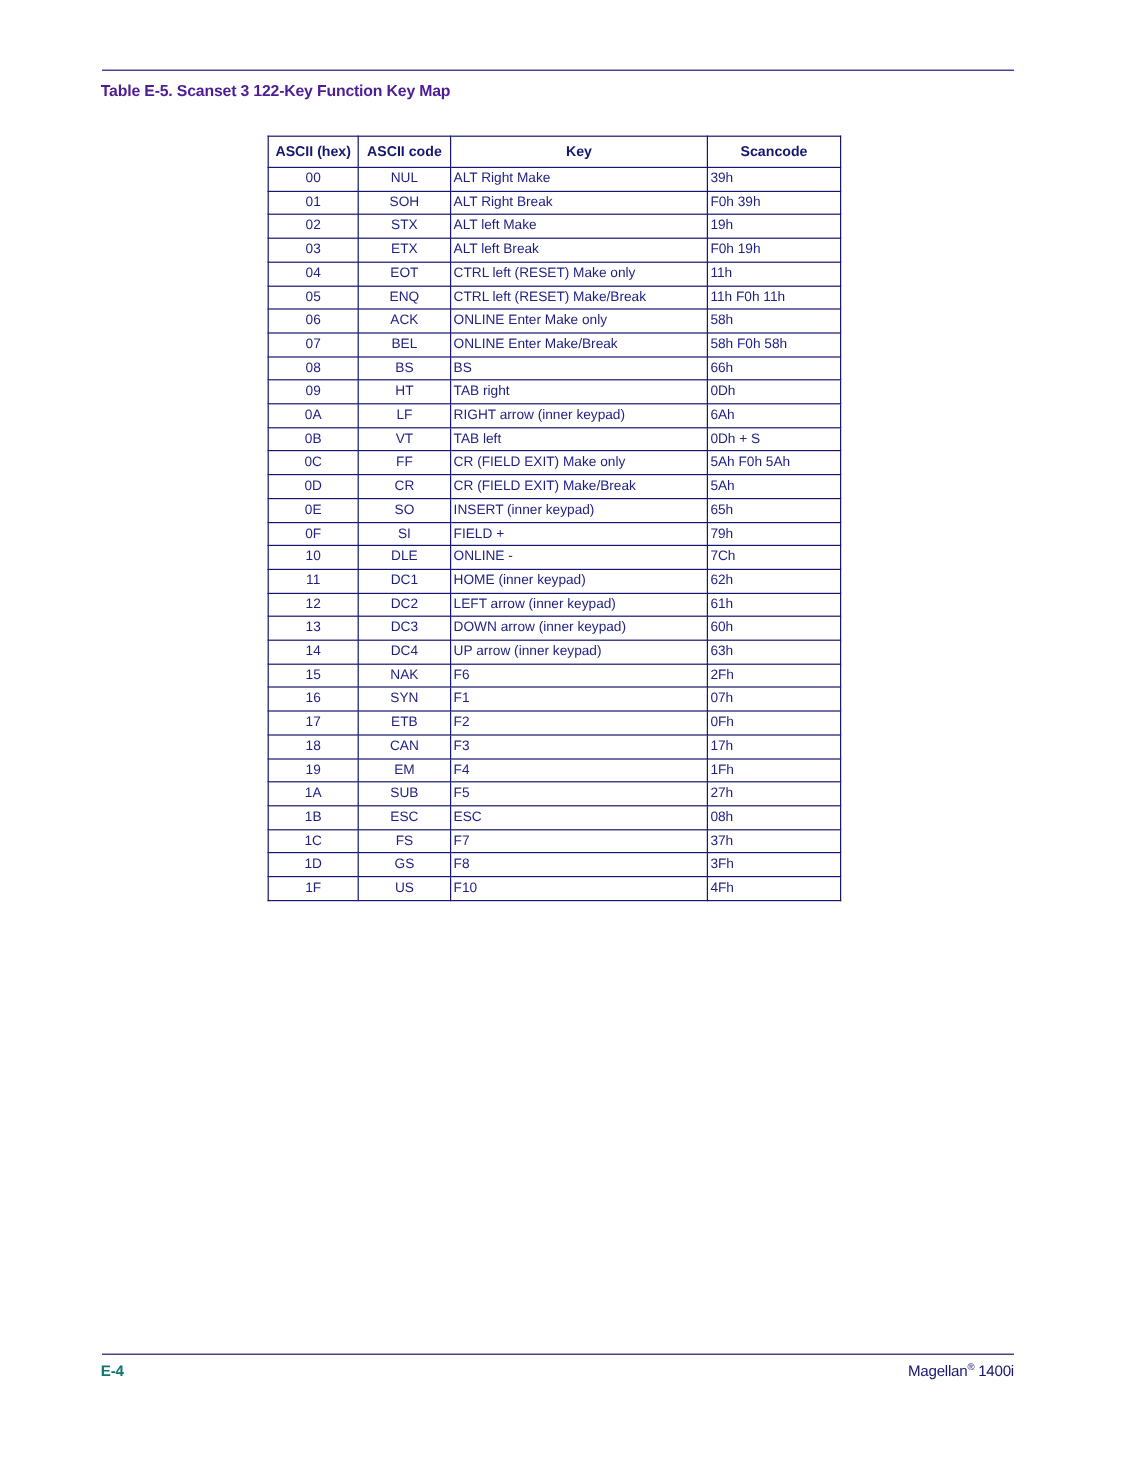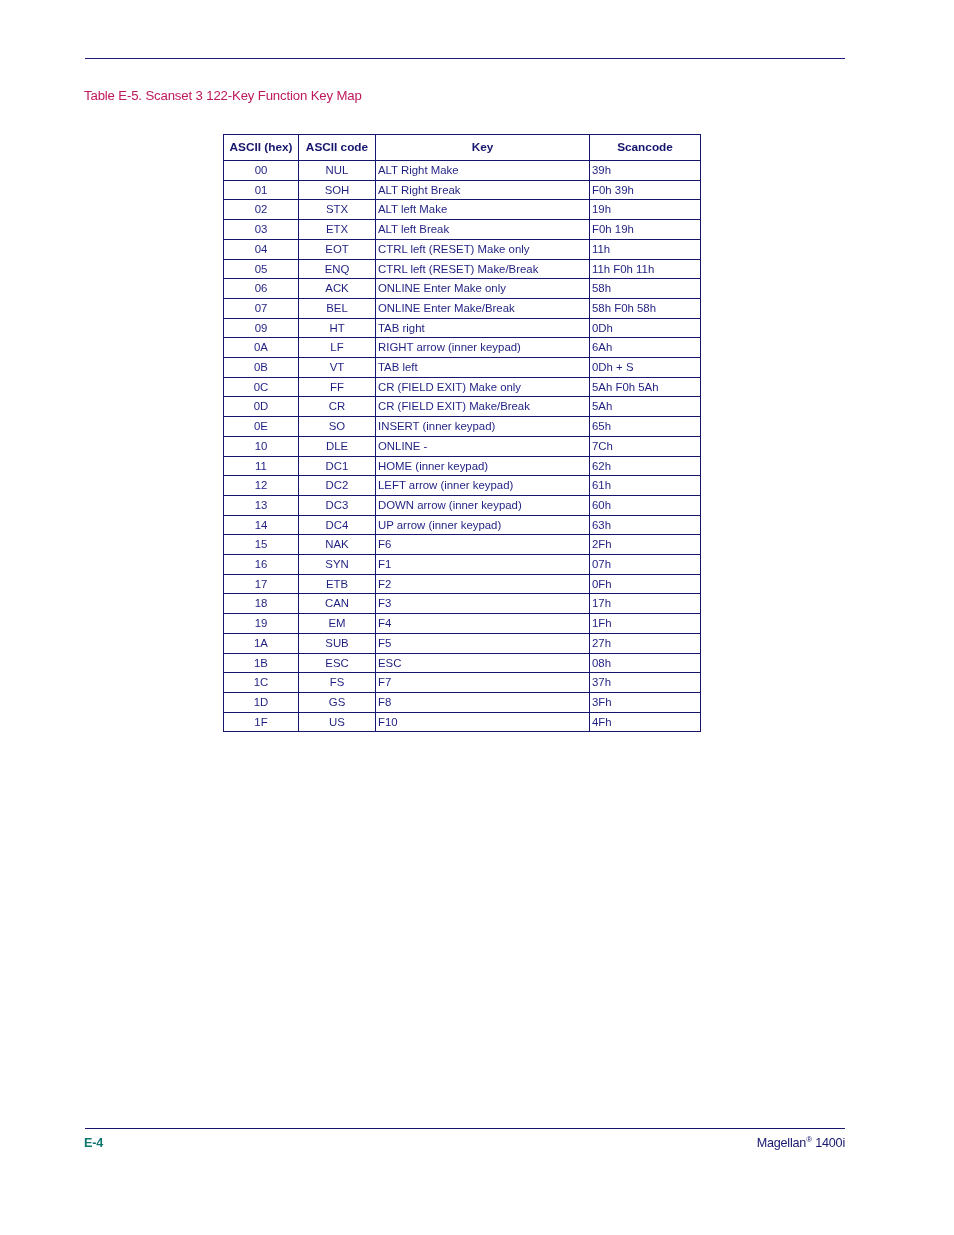--- a/index.html
+++ b/index.html
@@ -28,40 +28,39 @@
     top: 58px;
     width: 760px;
     height: 0;
     border-top: 1.6px solid #1a1a7a;
   }
 
   
   .table-caption {
     position: absolute;
     left: 84px;
-    top: 88px;
+    top: 68px;
     font-size: 13.2px;
-    font-weight: normal;
+    font-weight: bold;
     letter-spacing: -0.15px;
-    color: #be185d;
+    color: #4c1d95;
     white-space: nowrap;
   }
 
   
   .table-wrap {
     position: absolute;
     left: 223px;
     top: 113px;
     width: 477px;
   }
   table.keymap {
     border-collapse: collapse;
     width: 477px;
     table-layout: fixed;
-    margin-top: 21px;
   }
   table.keymap col.c-hex   { width: 75px; }
   table.keymap col.c-code  { width: 77px; }
   table.keymap col.c-key   { width: 214px; }
   table.keymap col.c-scan  { width: 111px; }
 
   table.keymap th,
   table.keymap td {
     border: 1px solid #16166e;
     font-size: 11.4px;
@@ -192,20 +191,26 @@
             <td class="key">ONLINE Enter Make only</td>
             <td class="scan">58h</td>
           </tr>
           <tr>
             <td class="hex">07</td>
             <td class="code">BEL</td>
             <td class="key">ONLINE Enter Make/Break</td>
             <td class="scan">58h F0h 58h</td>
           </tr>
           <tr>
+            <td class="hex">08</td>
+            <td class="code">BS</td>
+            <td class="key">BS</td>
+            <td class="scan">66h</td>
+          </tr>
+          <tr>
             <td class="hex">09</td>
             <td class="code">HT</td>
             <td class="key">TAB right</td>
             <td class="scan">0Dh</td>
           </tr>
           <tr>
             <td class="hex">0A</td>
             <td class="code">LF</td>
             <td class="key">RIGHT arrow (inner keypad)</td>
             <td class="scan">6Ah</td>
@@ -228,20 +233,26 @@
             <td class="key">CR (FIELD EXIT) Make/Break</td>
             <td class="scan">5Ah</td>
           </tr>
           <tr>
             <td class="hex">0E</td>
             <td class="code">SO</td>
             <td class="key">INSERT (inner keypad)</td>
             <td class="scan">65h</td>
           </tr>
           <tr>
+            <td class="hex">0F</td>
+            <td class="code">SI</td>
+            <td class="key">FIELD +</td>
+            <td class="scan">79h</td>
+          </tr>
+          <tr>
             <td class="hex">10</td>
             <td class="code">DLE</td>
             <td class="key">ONLINE -</td>
             <td class="scan">7Ch</td>
           </tr>
           <tr>
             <td class="hex">11</td>
             <td class="code">DC1</td>
             <td class="key">HOME (inner keypad)</td>
             <td class="scan">62h</td>

